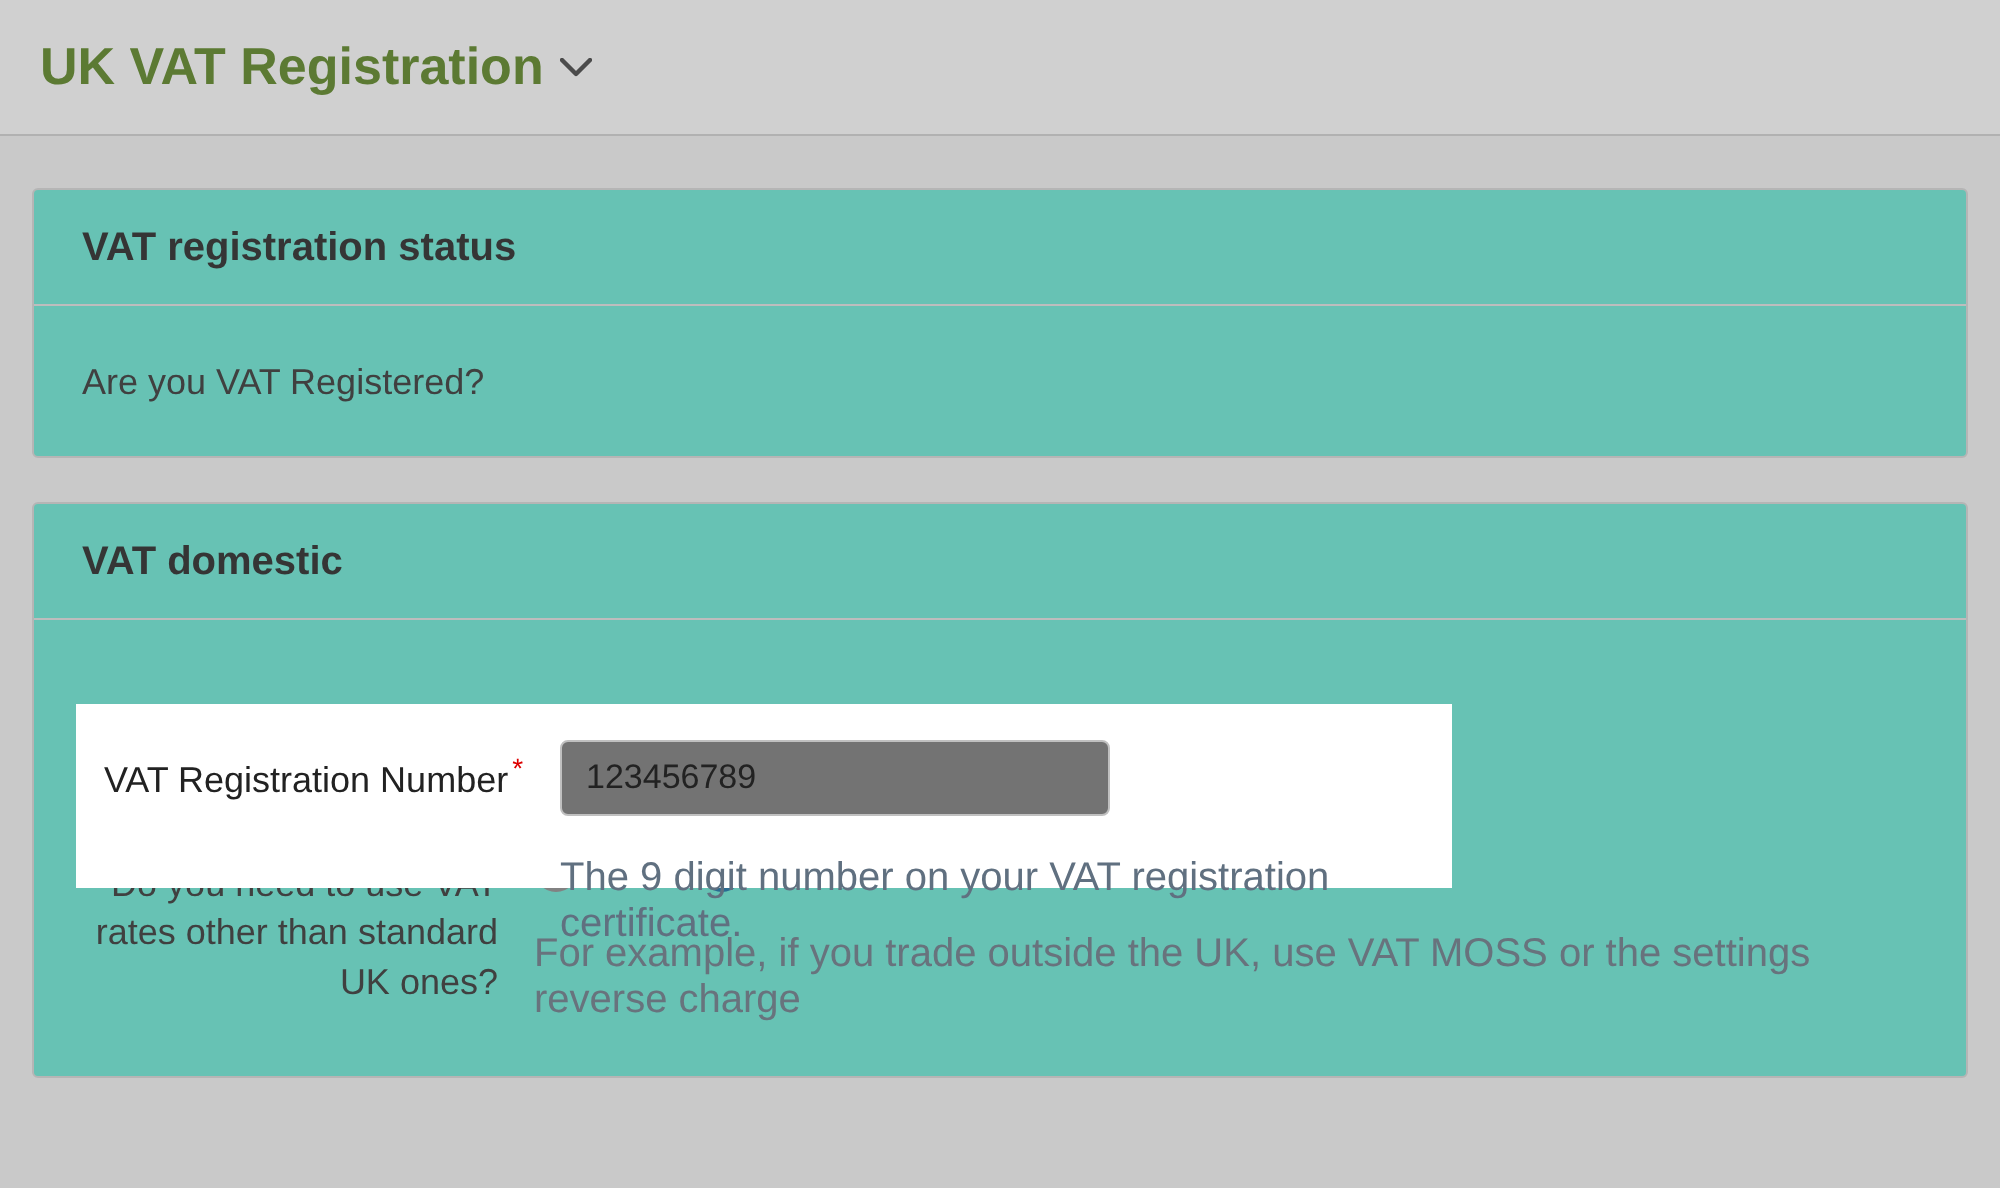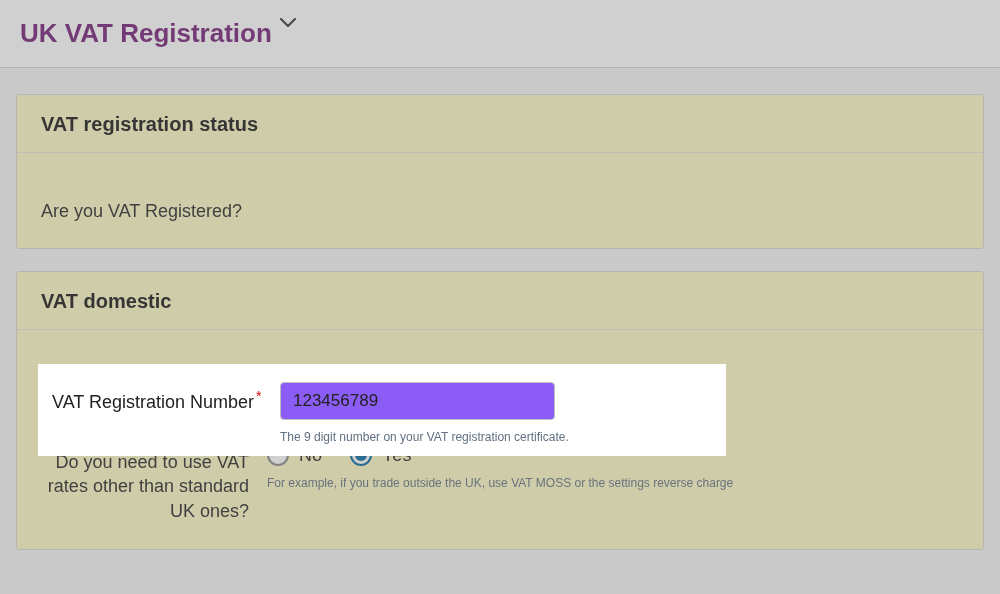--- a/index.html
+++ b/index.html
@@ -23,58 +23,57 @@
       z-index: 10;
     }
     .header {
       padding: 18px 20px 18px 20px;
       border-bottom: 1px solid #d0d0d0;
       background: #fff;
     }
     .header-title {
       font-size: 26px;
       font-weight: 700;
-      color: #701a75;
+      color: #4d7c0f;
       display: inline-flex;
-      align-items: flex-start;
+      align-items: center;
       gap: 8px;
       cursor: pointer;
     }
     .chevron {
       display: inline-block;
     }
     .chevron svg {
       width: 16px;
       height: 10px;
       display: block;
     }
     .content {
       padding: 26px 16px 0 16px;
     }
     .card {
-      background: #fef9c3;
+      background: #5eead4;
       border: 1px solid #d6d6d6;
       border-radius: 3px;
       margin-bottom: 22px;
     }
     .card-header {
       padding: 18px 24px 16px 24px;
       border-bottom: 1px solid #e2e2e2;
       font-size: 20px;
       font-weight: 700;
       color: #111;
     }
     .card-body {
       padding: 22px 24px 26px 24px;
     }
     .form-row {
       display: flex;
       align-items: flex-end;
       gap: 34px;
-      margin-top: 20px;
     }
     .form-label {
       font-size: 18px;
       color: #222;
       padding-top: 6px;
       text-align: right;
     }
     .form-label.wide {
       width: 208px;
       line-height: 1.35;
@@ -120,26 +119,26 @@
       display: block;
     }
     .text-input {
       width: 275px;
       height: 38px;
       border: 1px solid #c0c0c0;
       border-radius: 4px;
       font-size: 17px;
       padding: 0 12px;
       color: #222;
-      background: #8b5cf6;
+      background: #737373;
     }
     .help-text {
-      font-size: 12px;
+      font-size: 20px;
       color: #607080;
-      margin-top: 10px;
+      margin-top: 20px;
     }
     .radio-group {
       display: flex;
       align-items: center;
       gap: 28px;
     }
     .radio-option {
       display: inline-flex;
       align-items: center;
       gap: 10px;
@@ -166,21 +165,21 @@
     }
     .radio-label {
       font-size: 18px;
       color: #222;
     }
     .highlight-area {
       position: absolute;
       background: #fff;
       z-index: 20;
       left: 38px;
-      top: 364px;
+      top: 352px;
       width: 688px;
       height: 92px;
       padding: 18px 20px 14px 10px;
     }
     .highlight-row {
       display: flex;
       align-items: flex-start;
       gap: 18px;
     }
     .highlight-label {

